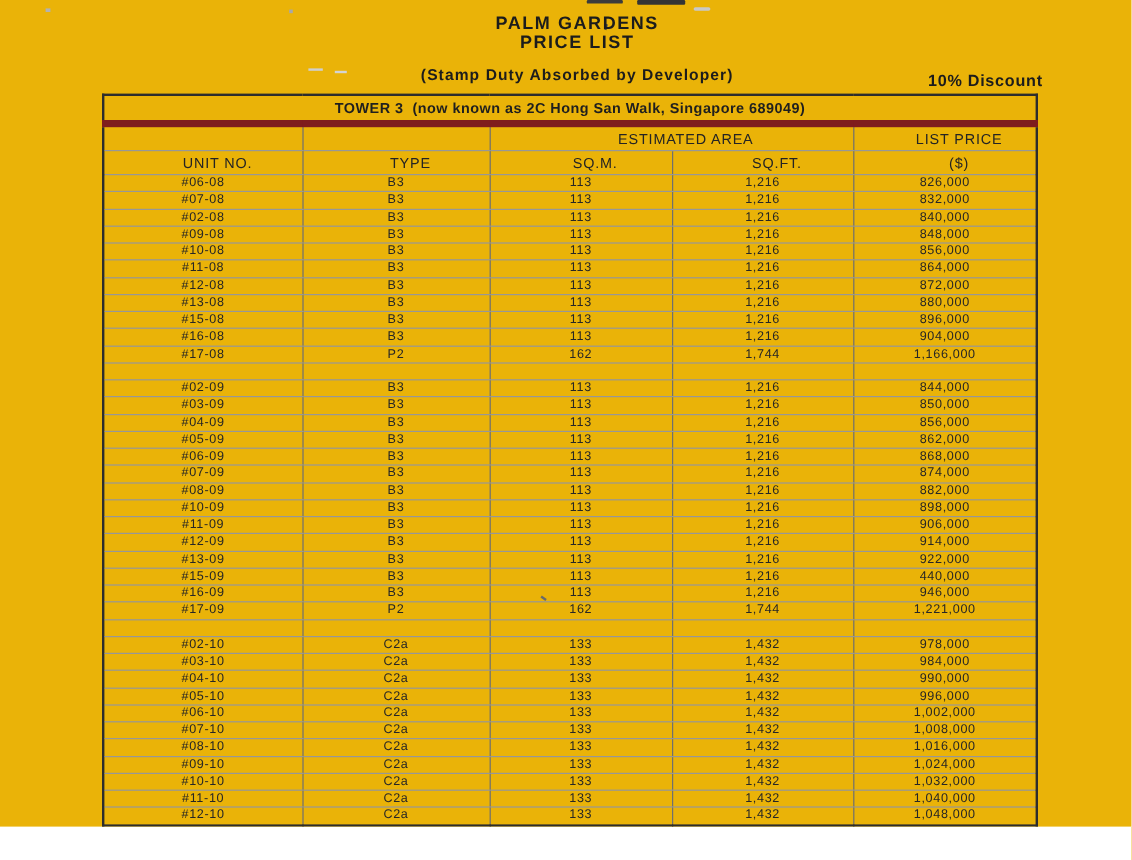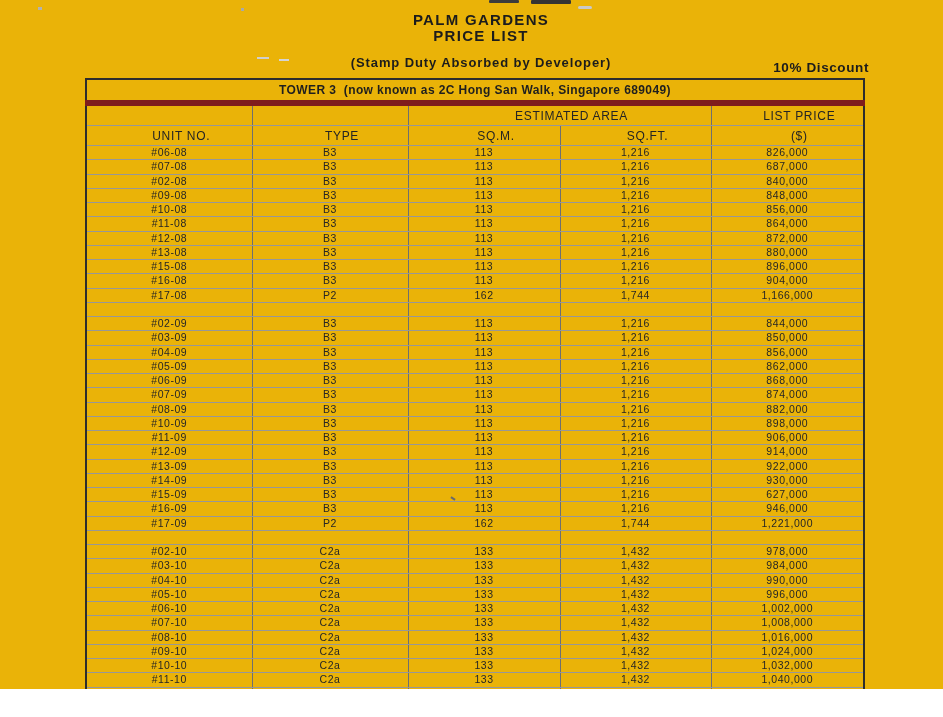--- a/index.html
+++ b/index.html
@@ -183,21 +183,21 @@
           <td>B3</td>
           <td>113</td>
           <td>1,216</td>
           <td>826,000</td>
         </tr>
         <tr>
           <td>#07-08</td>
           <td>B3</td>
           <td>113</td>
           <td>1,216</td>
-          <td>687,000</td>
+          <td>832,000</td>
         </tr>
         <tr>
           <td>#02-08</td>
           <td>B3</td>
           <td>113</td>
           <td>1,216</td>
           <td>840,000</td>
         </tr>
         <tr>
           <td>#09-08</td>
@@ -333,32 +333,25 @@
           <td>914,000</td>
         </tr>
         <tr>
           <td>#13-09</td>
           <td>B3</td>
           <td>113</td>
           <td>1,216</td>
           <td>922,000</td>
         </tr>
         <tr>
-          <td>#14-09</td>
-          <td>B3</td>
-          <td>113</td>
-          <td>1,216</td>
-          <td>930,000</td>
-        </tr>
-        <tr>
           <td>#15-09</td>
           <td>B3</td>
           <td>113</td>
           <td>1,216</td>
-          <td>627,000</td>
+          <td>440,000</td>
         </tr>
         <tr>
           <td>#16-09</td>
           <td>B3</td>
           <td>113</td>
           <td>1,216</td>
           <td>946,000</td>
         </tr>
         <tr>
           <td>#17-09</td>

